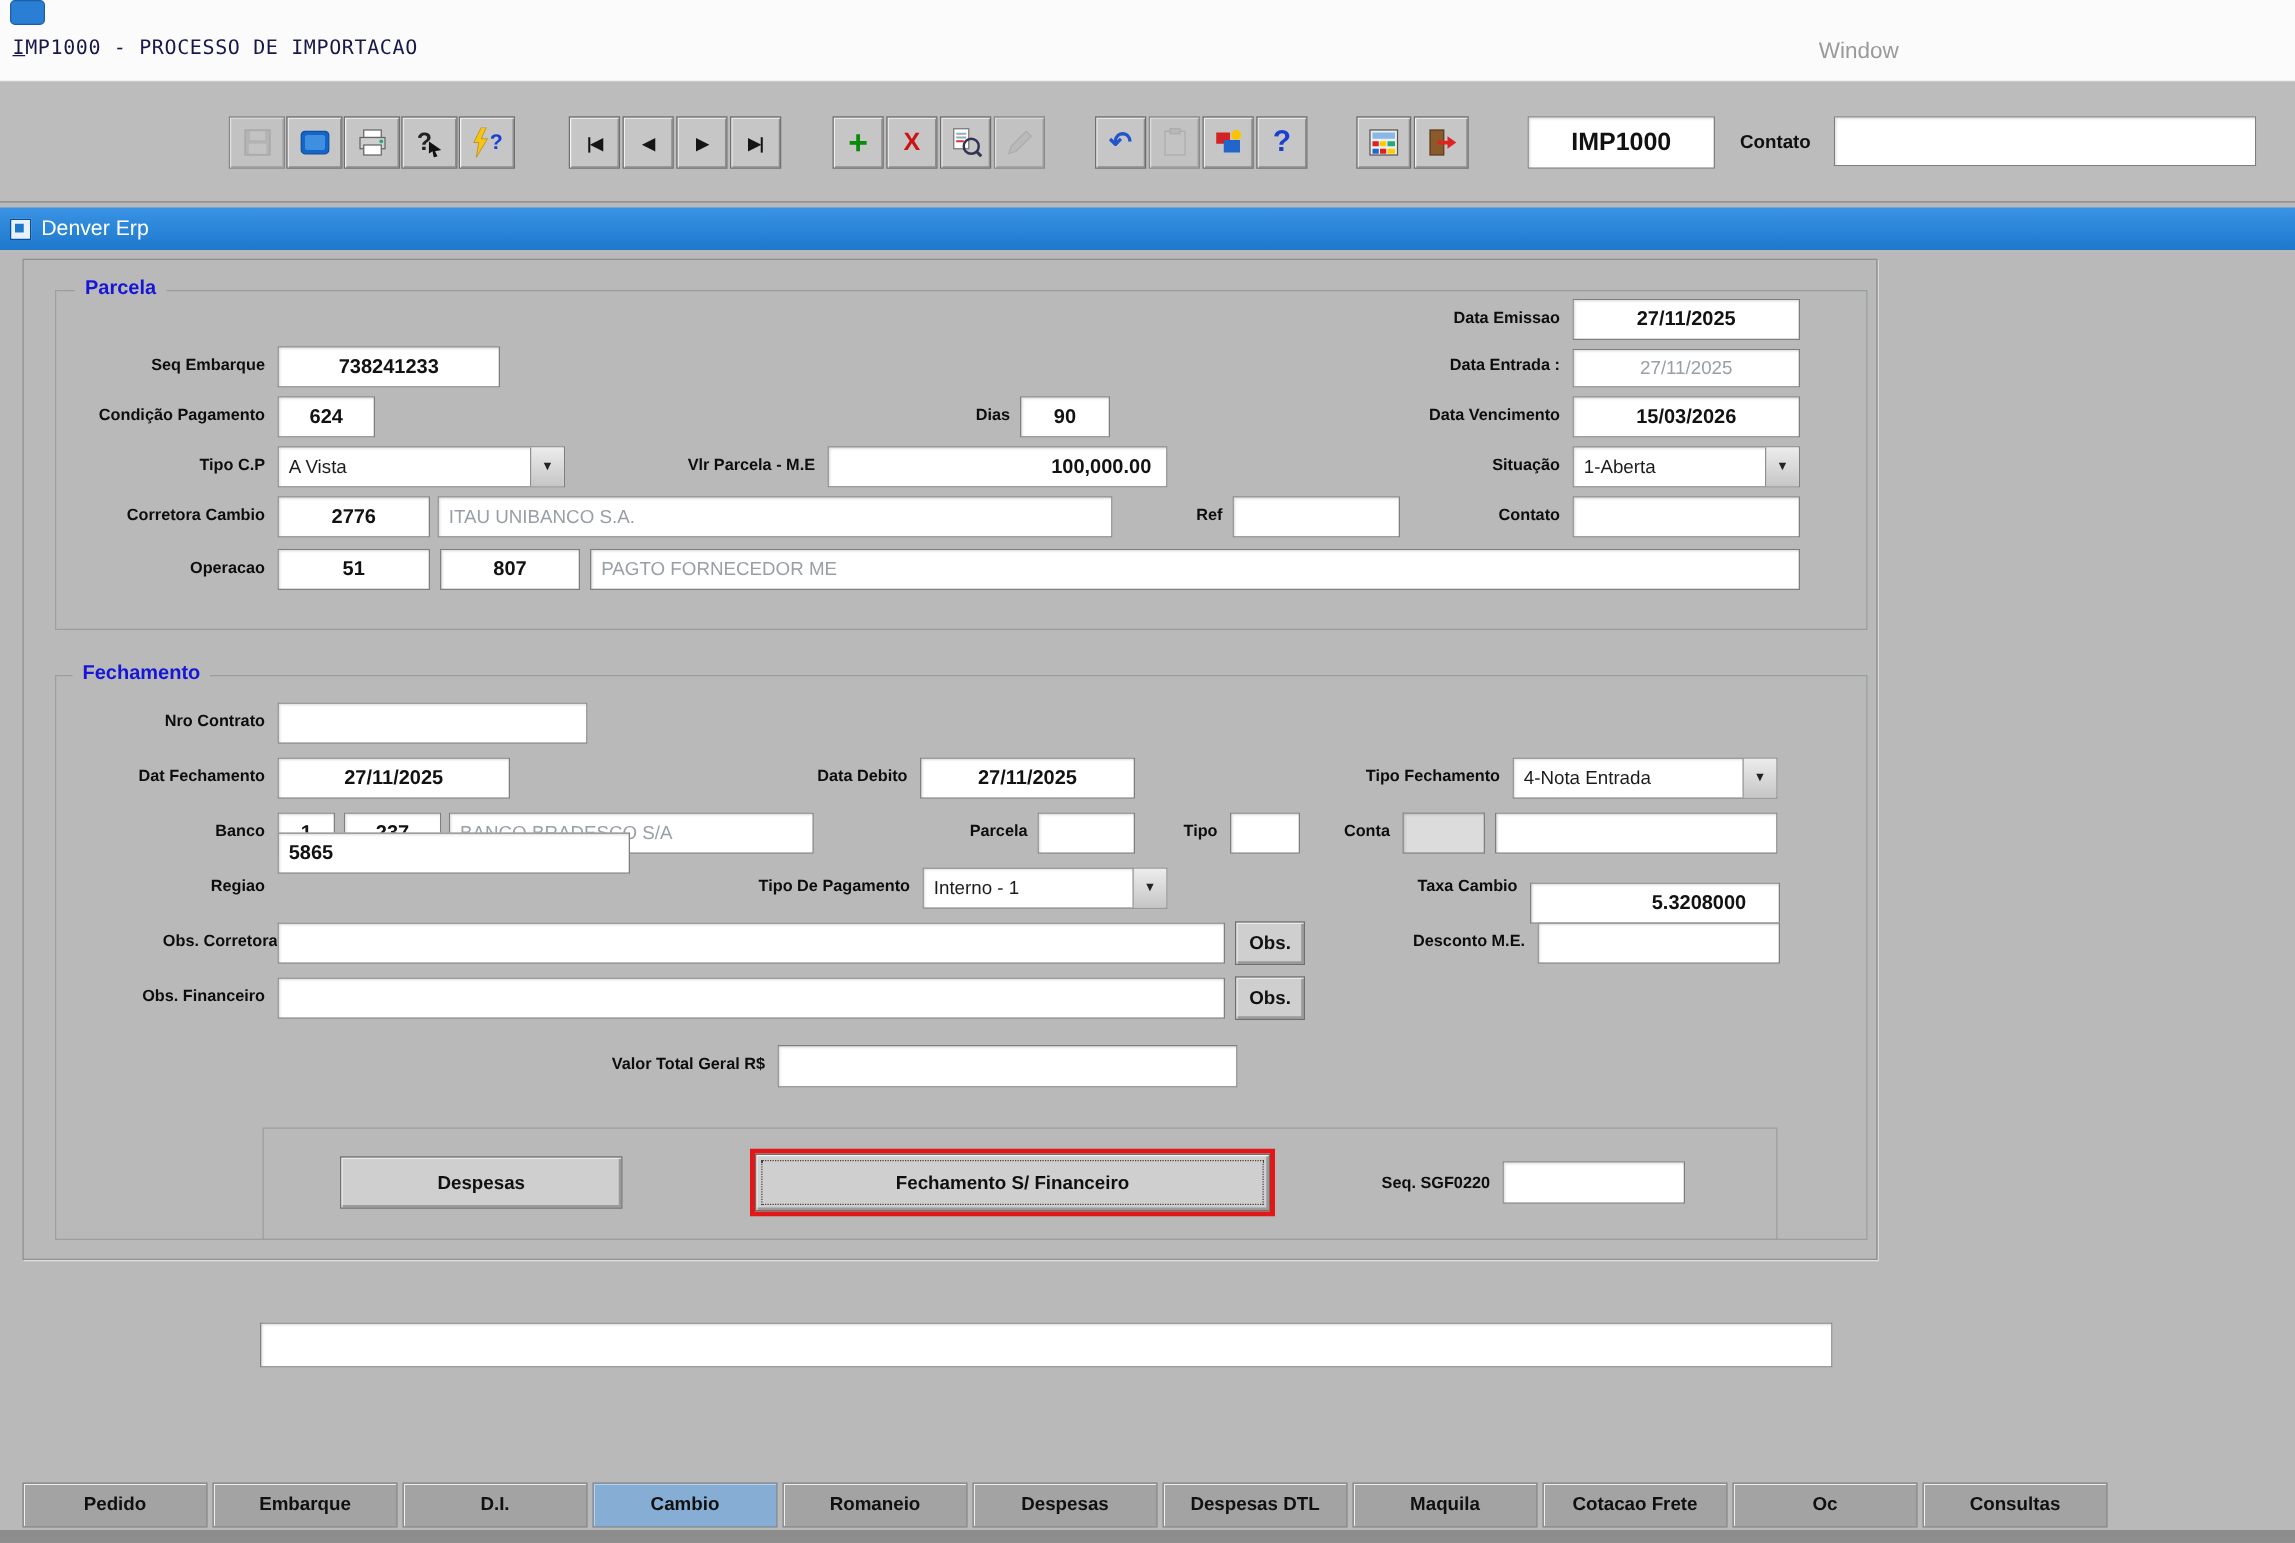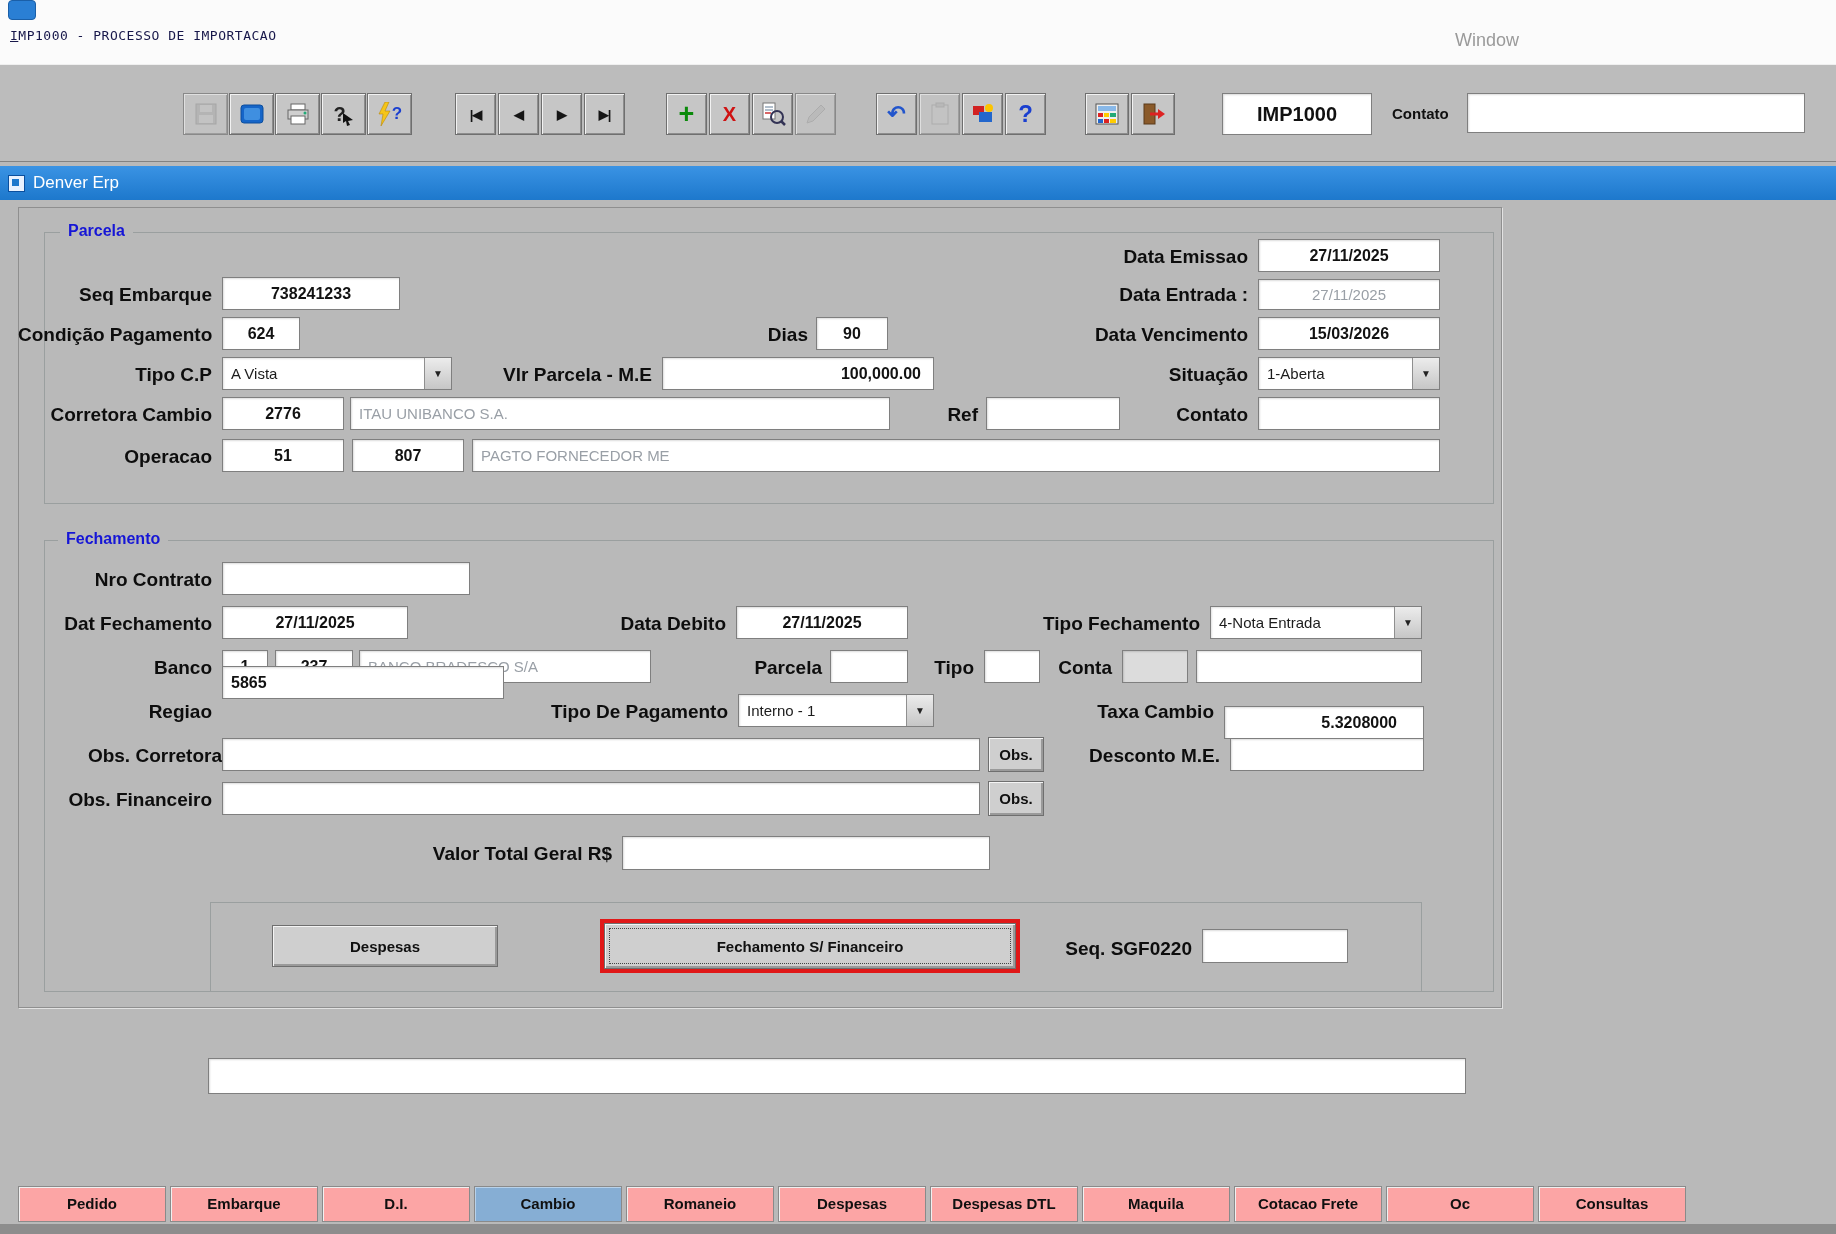--- a/index.html
+++ b/index.html
@@ -4,21 +4,21 @@
 <style>
   html,body { margin:0; padding:0; background:#777; }
   .screen { position:relative; width:1836px; height:1234px; background:#b9b9b9;
             font-family:"Liberation Sans",sans-serif; overflow:hidden; }
 
   
   .titlebar { position:absolute; left:0; top:0; width:1836px; height:64px; background:#fbfbfb; }
   .win-icon { position:absolute; left:8px; top:0; width:26px; height:18px; background:#2a7fd4;
               border:1px solid #1a5fa8; border-radius:4px; }
   .title { position:absolute; left:10px; top:28px; font-family:"DejaVu Sans Mono",monospace;
-           font-size:13px; color:#17174a; letter-spacing:.5px; }
+           font-size:16px; color:#17174a; letter-spacing:.5px; }
   .title::first-letter { text-decoration:underline; }
   .menu-window { position:absolute; left:1455px; top:30px; font-size:18px; color:#9a9a9a; cursor:pointer; }
 
   
   .toolbar { position:absolute; left:0; top:64px; width:1836px; height:98px; background:#bcbcbc;
              border-top:1px solid #efefef; border-bottom:1px solid #828282; box-sizing:border-box; }
   .tb { position:absolute; top:28px; width:45px; height:42px; background:#c6c6c6;
         border:1px solid #6f6f6f; box-shadow:inset 1px 1px 0 #f2f2f2, inset -1px -1px 0 #8d8d8d;
         display:flex; align-items:center; justify-content:center; padding:0; cursor:pointer; }
   .tb svg { display:block; }
@@ -46,21 +46,21 @@
   .banner-icon::after { content:""; position:absolute; left:3px; top:3px; width:7px; height:7px; background:#1d78cc; }
 
   
   .outer-panel { position:absolute; left:18px; top:207px; width:1484px; height:801px;
                  border:1px solid #8f8f8f; box-shadow:1px 1px 0 #e2e2e2; box-sizing:border-box; }
   .grp { position:absolute; border:1px solid #9a9f9f; box-sizing:border-box; }
   .grp-label { position:absolute; background:#b9b9b9; padding:0 8px; color:#1616d6;
                font-weight:bold; font-size:16px; }
 
   
-  .lbl { position:absolute; font-size:19px; font-weight:bold; color:#0d0d0d; text-align:right; white-space:nowrap; }
+  .lbl { position:absolute; font-size:13px; font-weight:bold; color:#0d0d0d; text-align:right; white-space:nowrap; }
   .fld { position:absolute; background:#fff; border:1px solid #7f7f7f;
          box-shadow:inset 1px 1px 2px rgba(0,0,0,.14); box-sizing:border-box;
          font-family:inherit; font-size:16px; font-weight:bold; color:#121212; text-align:center; padding:0; }
   input.fld { outline:none; }
   .fld.ro { color:#999fa6; font-weight:normal; font-size:15px; text-align:left; padding-left:8px; }
   .fld.left { text-align:left; padding-left:8px; }
   .fld.right { text-align:right; padding-right:12px; }
   .fld.dis { background:#dcdcdc; }
 
   .dd { position:absolute; background:#fff; border:1px solid #7f7f7f;
@@ -71,21 +71,21 @@
             border-left:1px solid #8f8f8f; display:flex; align-items:center; justify-content:center;
             font-size:10px; color:#222; }
 
   .pbtn { position:absolute; background:#cfcfcf; border:1px solid #6f6f6f;
           box-shadow:inset 1px 1px 0 #f4f4f4, inset -2px -2px 0 #9a9a9a;
           font-family:inherit; font-weight:bold; font-size:15px; color:#101010; cursor:pointer; }
   .red-ring { position:absolute; border:4px solid #e01818; box-sizing:border-box; }
   .red-ring .pbtn { position:static; width:100%; height:100%; outline:1px dotted #444; outline-offset:-6px; }
 
   
-  .tab { position:absolute; top:1186px; height:36px; width:148px; background:#fca5a5;
+  .tab { position:absolute; top:1186px; height:36px; width:148px; background:#a3a3a3;
          border:1px solid #8a8a8a; box-shadow:inset 1px 1px 0 #f0f0f0; box-sizing:border-box;
          font-size:15px; font-weight:bold; color:#101010; text-align:center; line-height:34px; cursor:pointer; }
   .tab.active { background:#86aed4; box-shadow:inset 1px 1px 0 #b8d2ea; }
   .bottom-strip { position:absolute; left:0; top:1224px; width:1836px; height:10px; background:#8d8d8d; }
 </style>
 </head>
 <body>
 
 <div class="screen">
 

